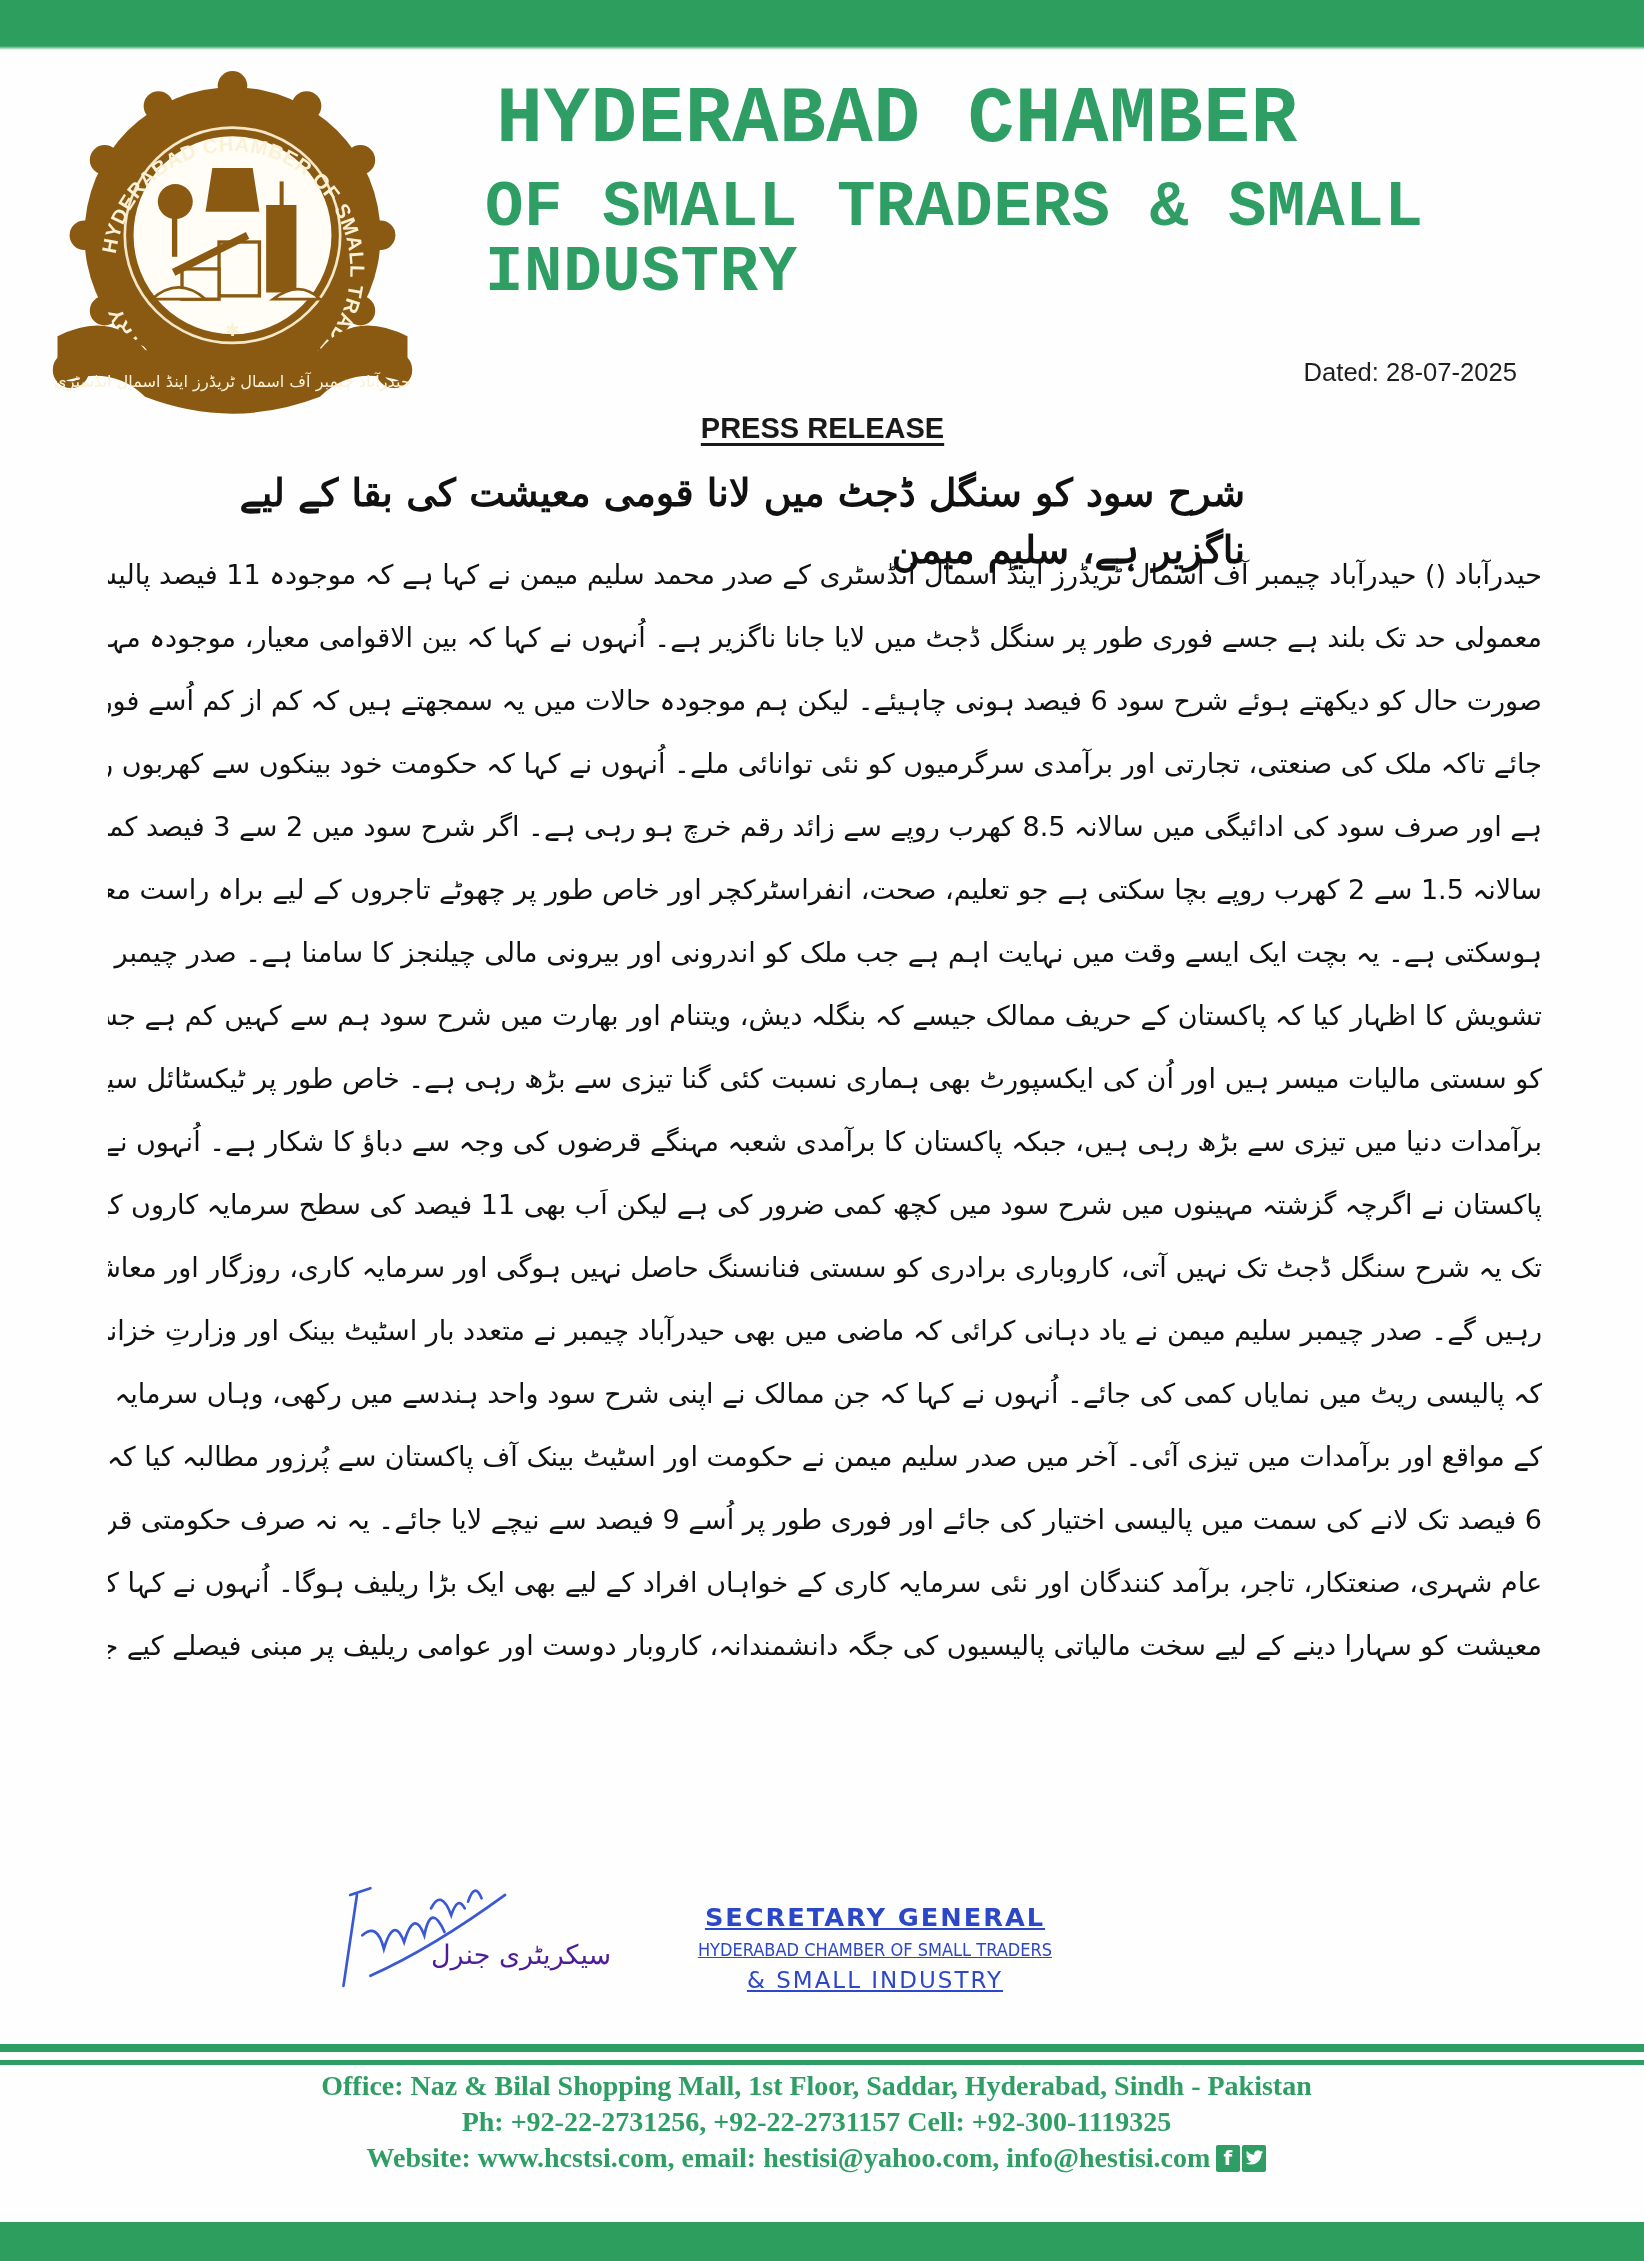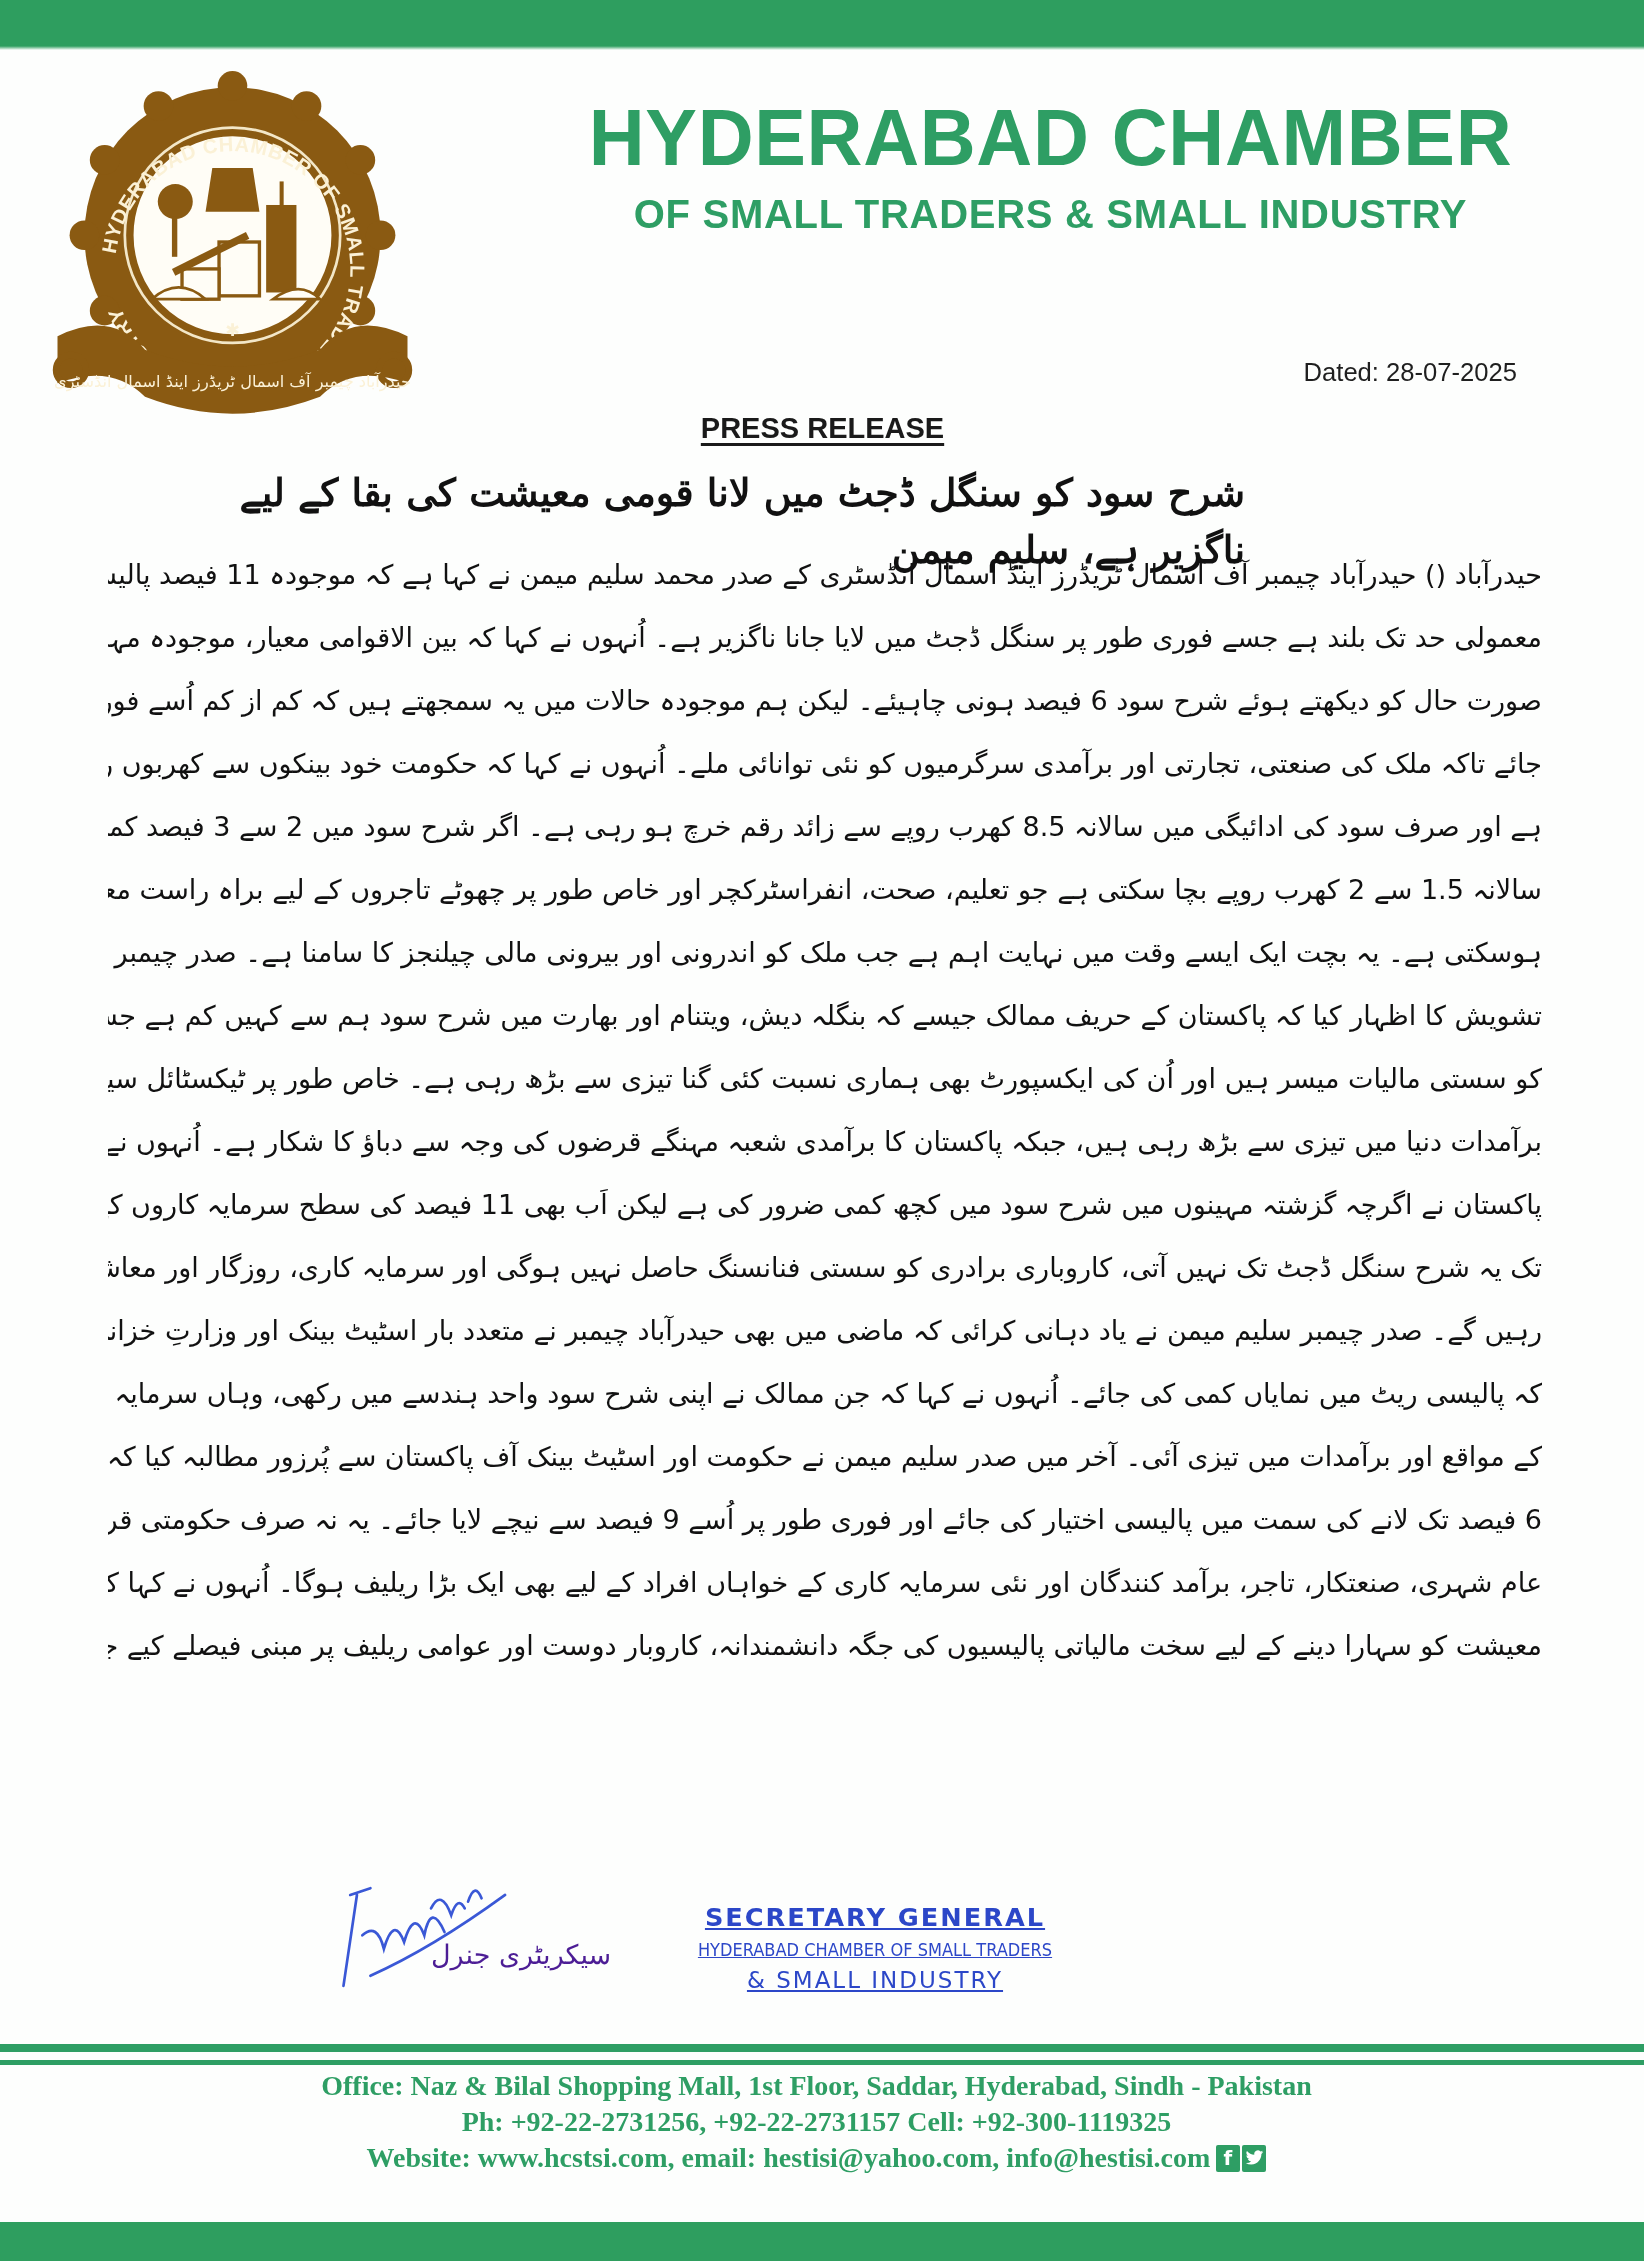--- a/index.html
+++ b/index.html
@@ -1,22 +1,22 @@
 <!DOCTYPE html>
 <html style="font-size:10.8px"><head>
 <meta charset="utf-8">
 <style>
   html, body { margin:0; padding:0; }
   body { width:1645px; height:2261px; background:#fdfefd; position:relative; overflow:hidden; font-family:"Liberation Sans", sans-serif; color:#141414; }
   .band-top { position:absolute; left:0; top:0; width:1645px; height:46px; background:#2e9e5f; }
   .band-top::after { content:""; position:absolute; left:0; bottom:-4px; width:100%; height:4px; background:linear-gradient(#2e9e5f, rgba(46,158,95,0)); }
   .logo { position:absolute; left:44px; top:67px; width:377px; height:350px; }
-  .org-title { position:absolute; left:485px; top:94px; width:1131px; text-align:center; font-family:Liberation Sans, sans-serif; font-weight:bold; color:#2e9e64; letter-spacing:0.7px; }
+  .org-title { position:absolute; left:485px; top:76px; width:1131px; text-align:left; font-family:Liberation Mono, monospace; font-weight:bold; color:#2e9e64; letter-spacing:0.7px; }
   .org-title .l1 { font-size:79px; line-height:88px; transform:scaleX(0.98); }
-  .org-title .l2 { font-size:40px; line-height:65px; margin-top:0; }
+  .org-title .l2 { font-size:64px; line-height:65px; margin-top:12px; }
   .dated { position:absolute; right:128px; top:358px; font-size:25.6px; color:#1f1f1f; }
   .press { position:absolute; left:0; width:1645px; top:412px; text-align:center; }
   .press span { font-size:29px; font-weight:bold; text-decoration:underline; text-decoration-thickness:2.7px; text-underline-offset:5.4px; color:#1a1a1a; }
   .headline { position:absolute; left:202px; width:1043px; top:464px; direction:rtl; font-family:"DejaVu Serif", serif; font-weight:bold; font-size:38px; line-height:57px; color:#111; }
   .body-text { position:absolute; left:108px; width:1434px; top:543px; direction:rtl; font-family:"DejaVu Sans", sans-serif; font-size:27px; line-height:63px; text-align:justify; color:#111; }
   .body-text .ln { display:block; text-align:justify; text-align-last:justify; white-space:nowrap; overflow:hidden; }
   .body-text .ln.last { text-align-last:right; }
   .sig-block { position:absolute; left:330px; top:1868px; width:296px; height:128px; }
   .sig-scribble { position:absolute; left:0; top:0; width:229px; height:128px; }
   .sig-urdu { position:absolute; left:101px; top:71px; direction:rtl; font-family:"DejaVu Serif", serif; font-size:27px; color:#4c1d95; }

